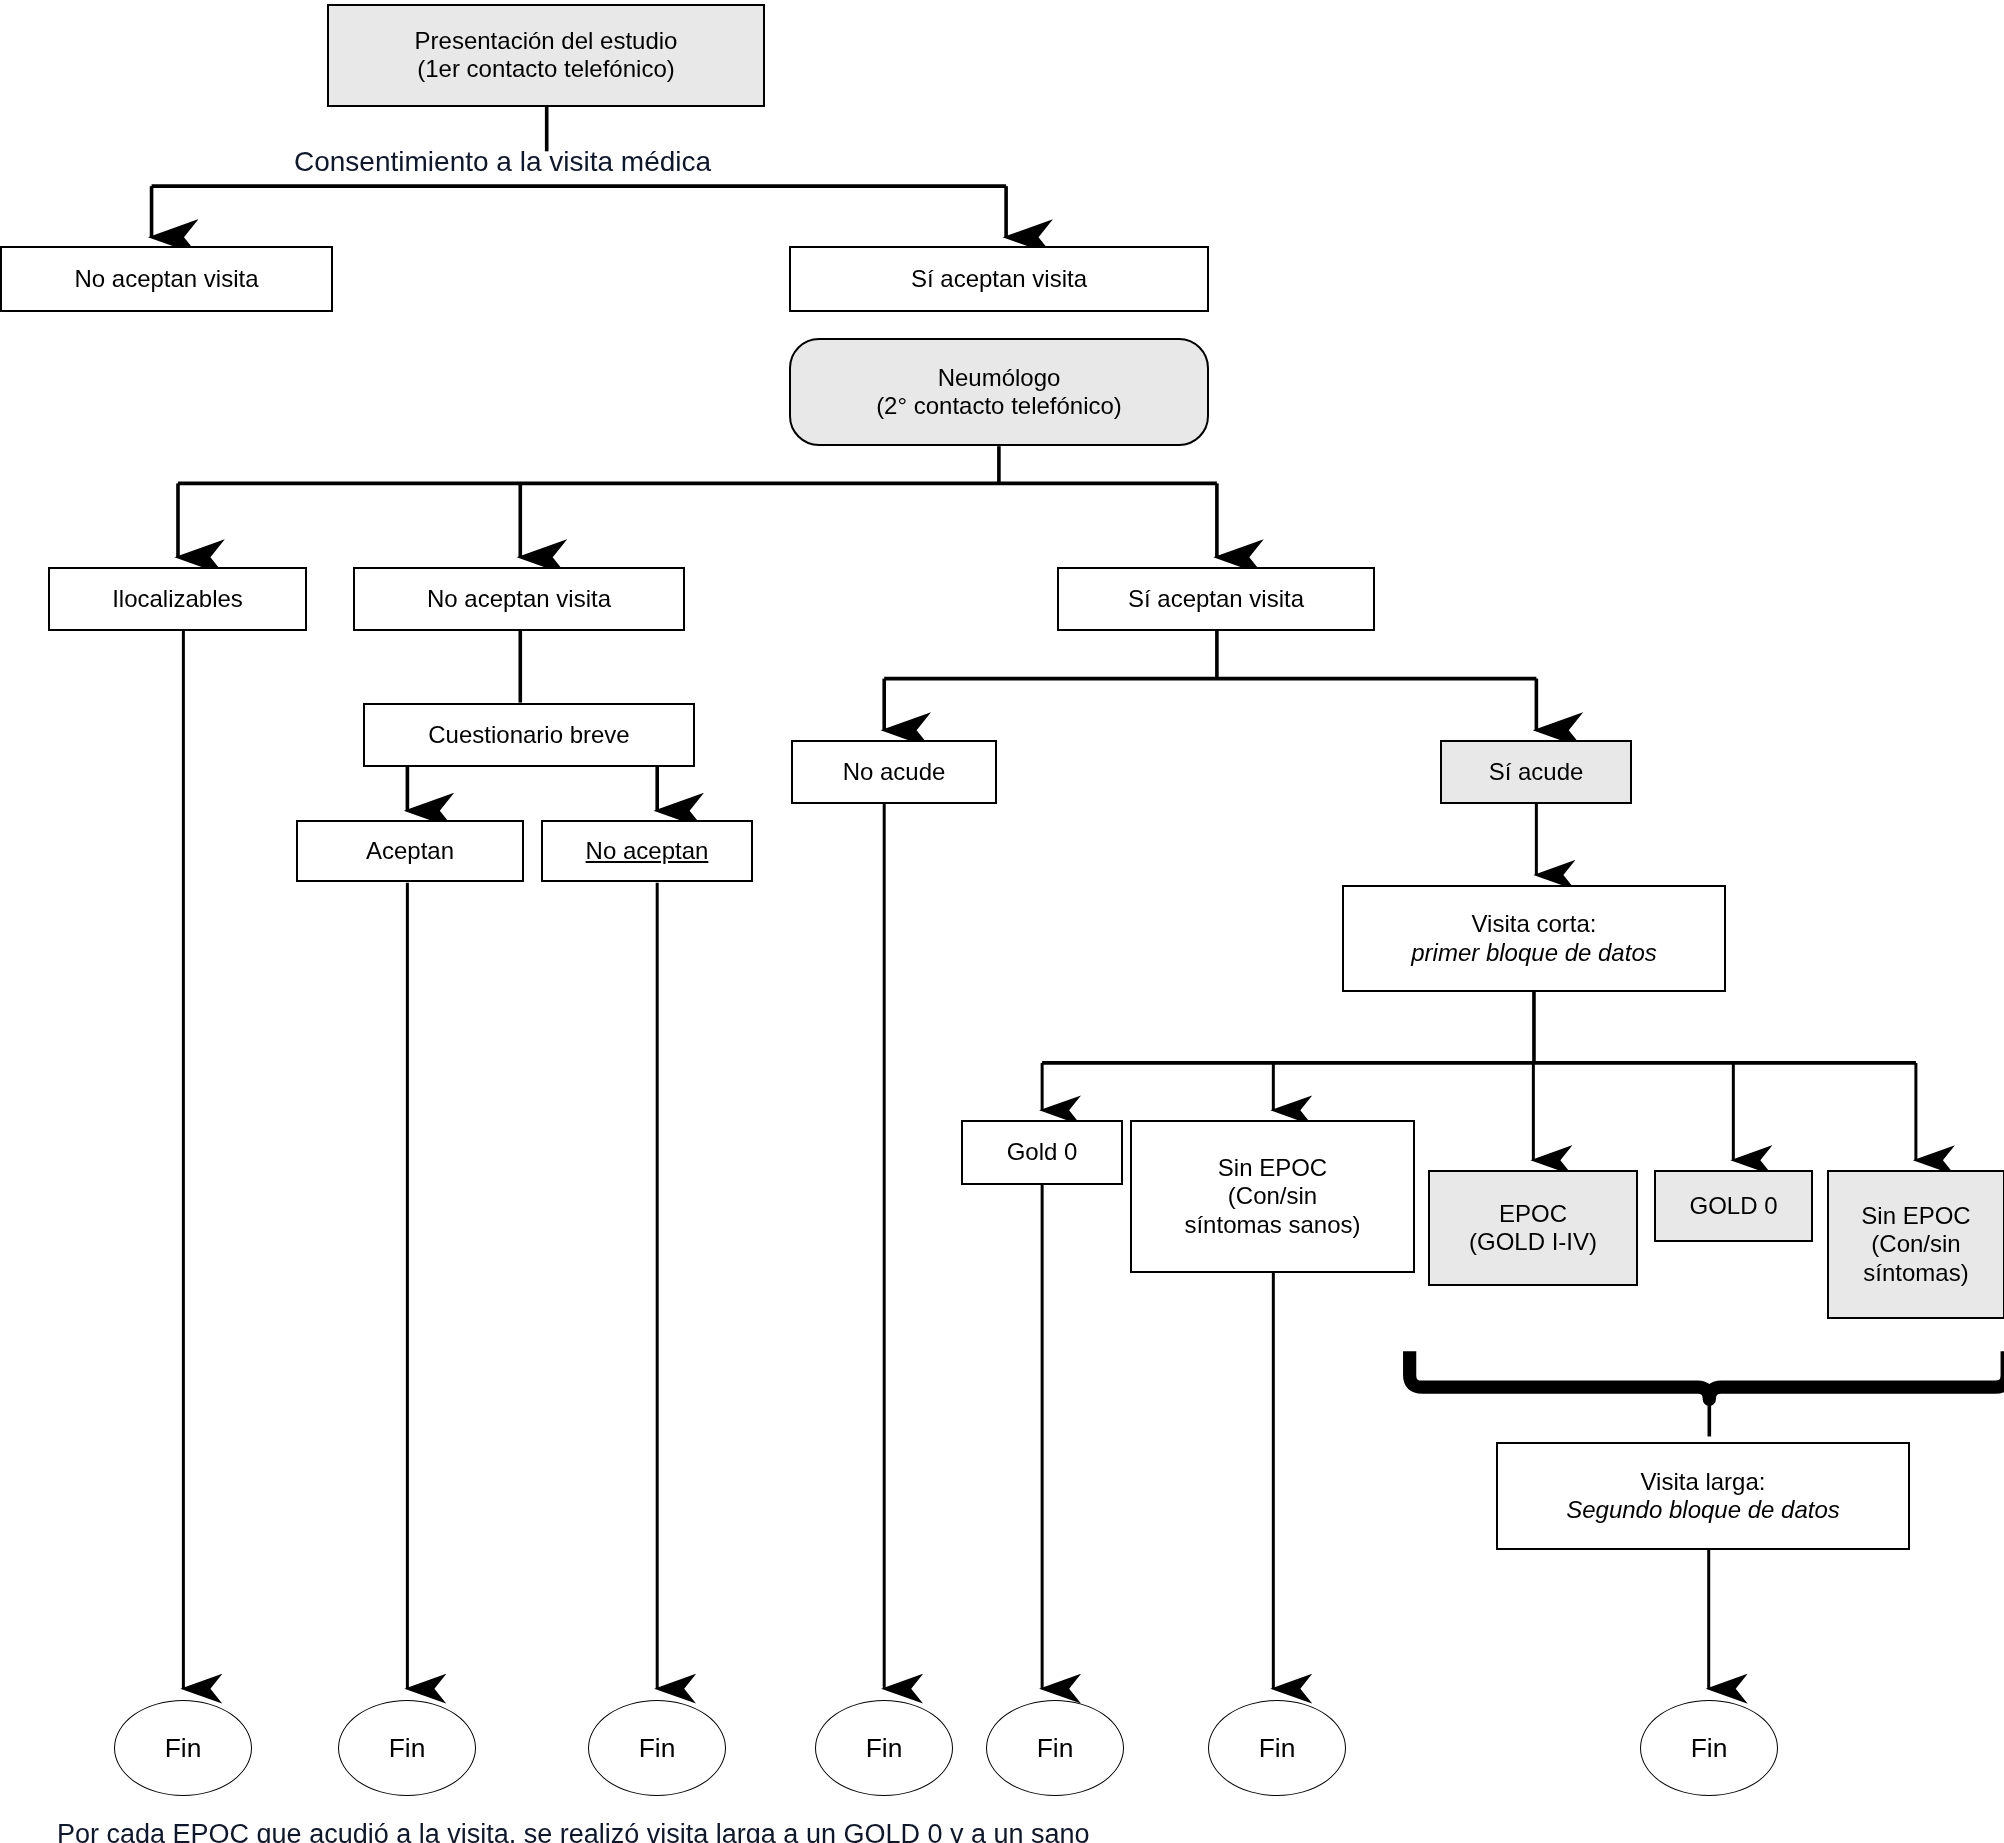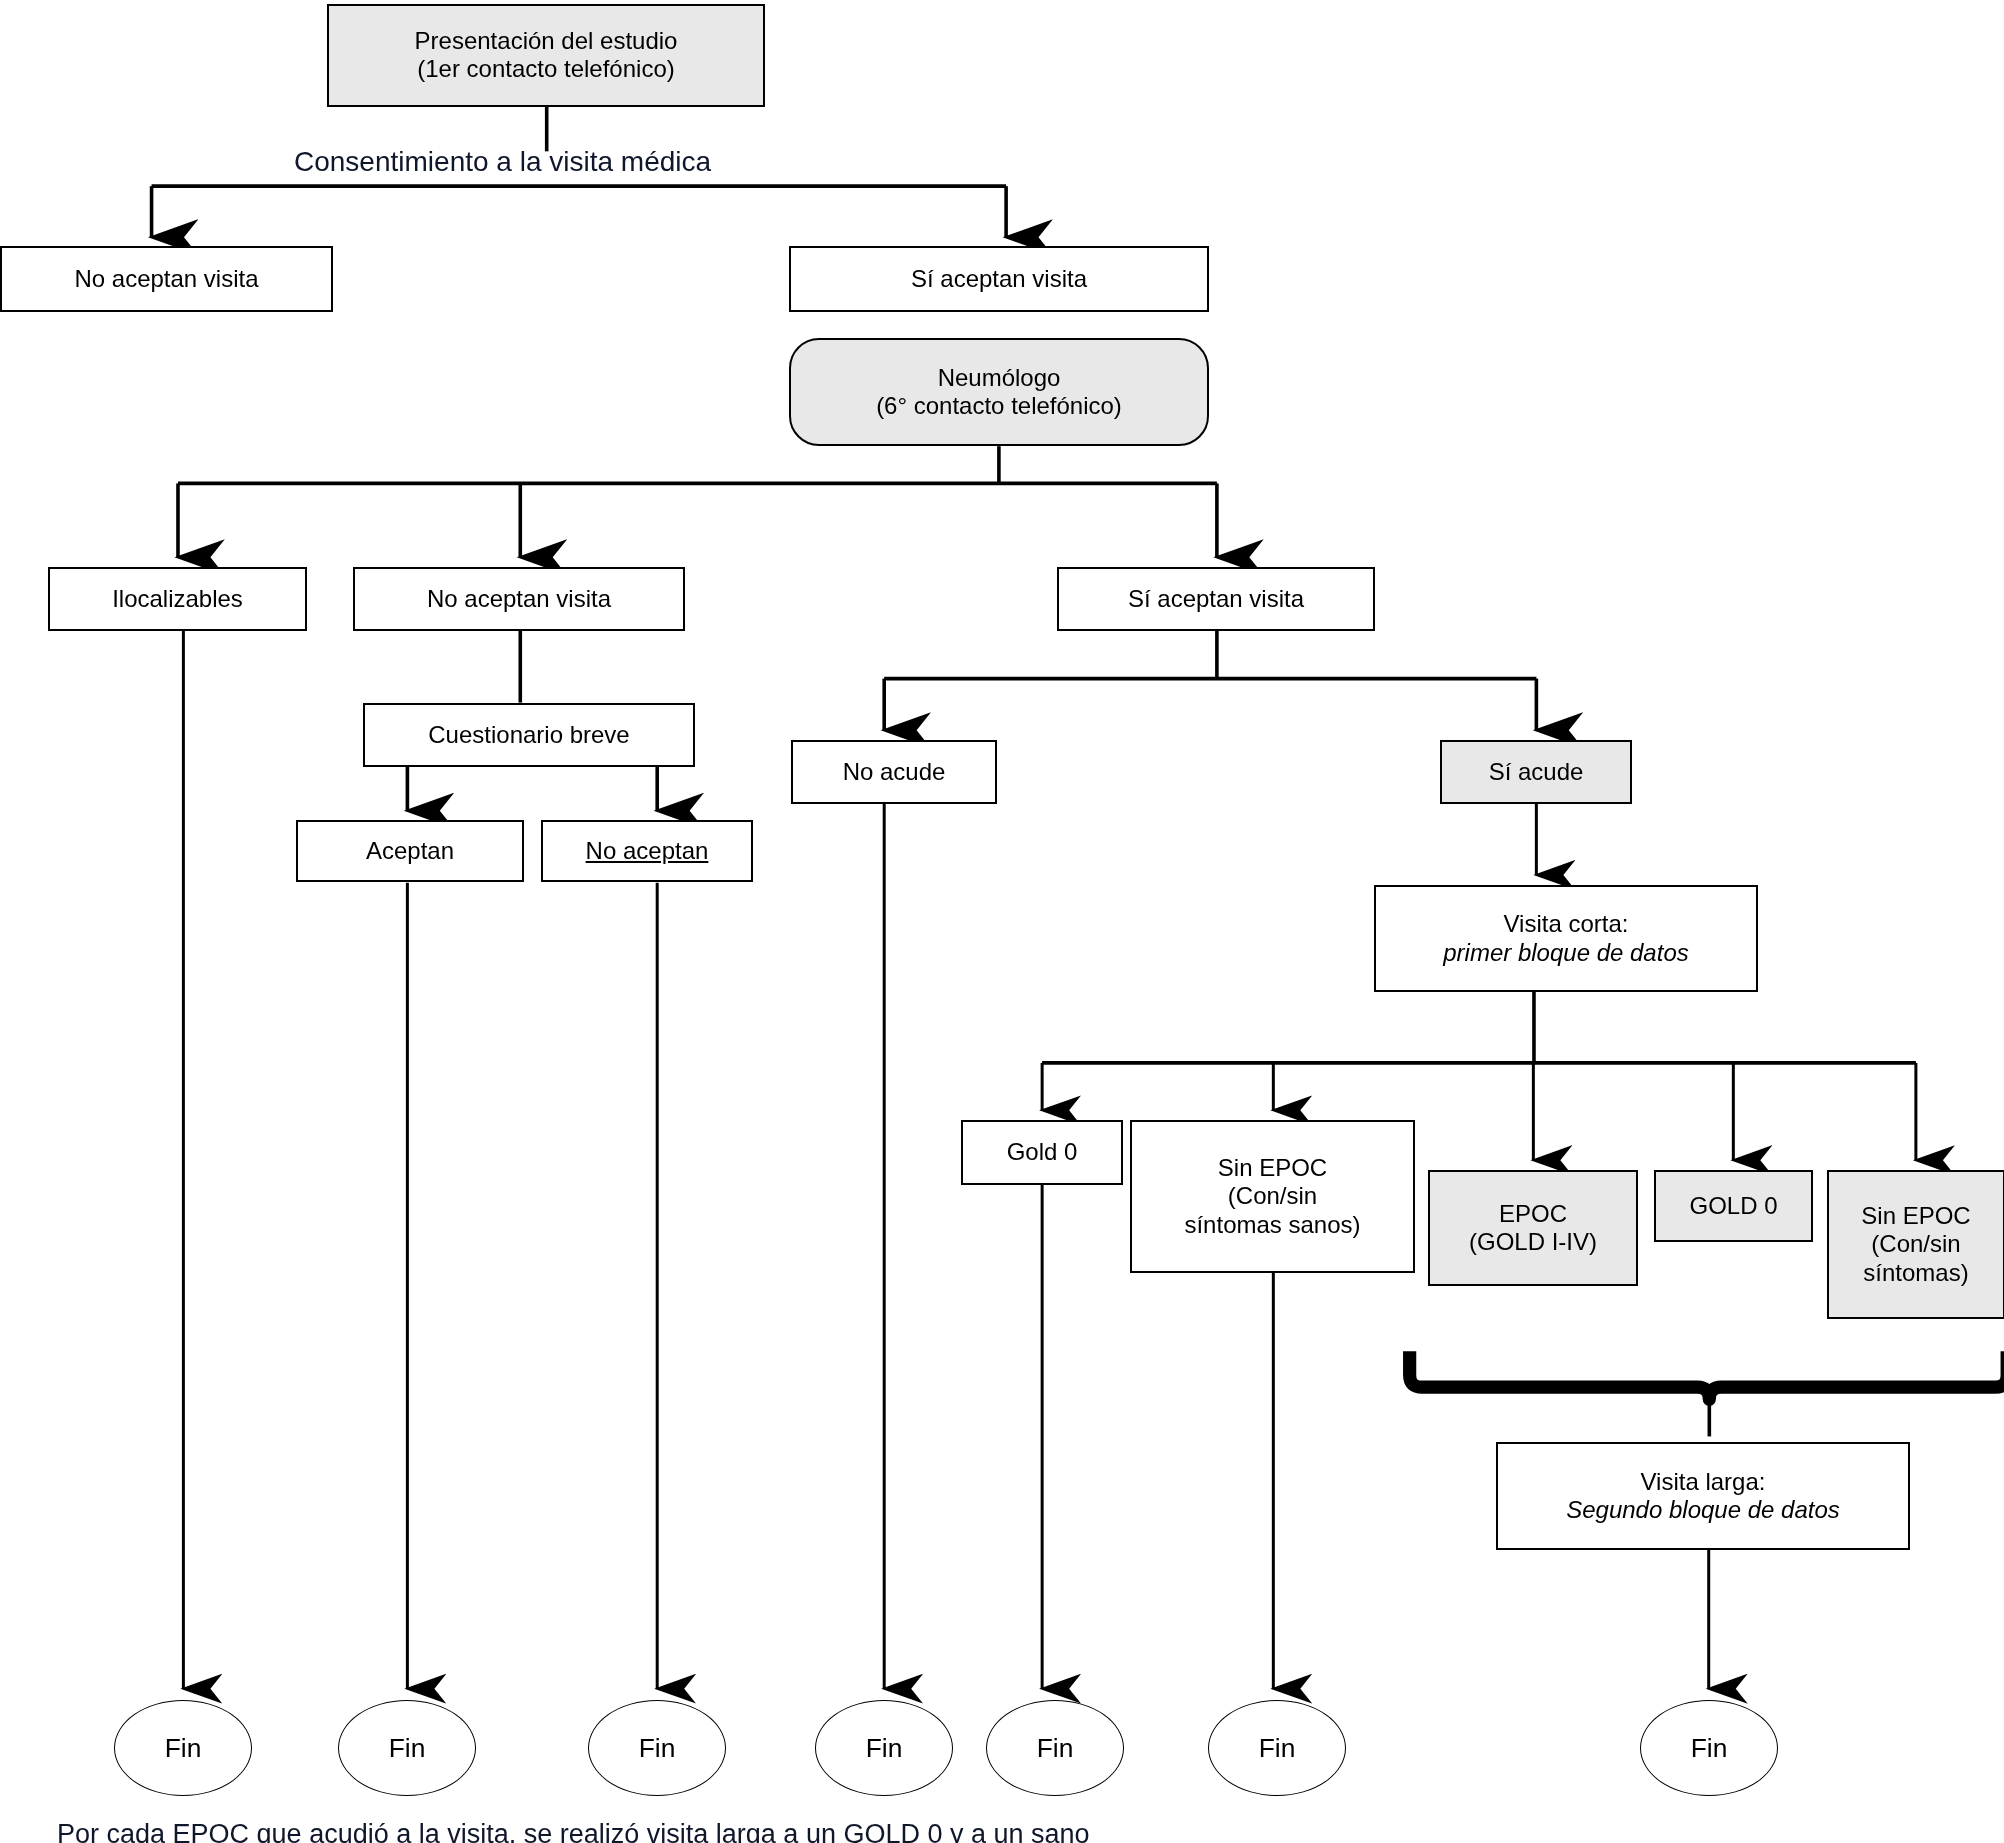--- a/index.html
+++ b/index.html
@@ -135,21 +135,21 @@
         <span class="ln">(1er contacto telefónico)</span>
       </div>
       <div class="node" style="left: 0px; top: 246px; width: 333px; height: 66px;">
         <span class="ln">No aceptan visita</span>
       </div>
       <div class="node" style="left: 789px; top: 246px; width: 420px; height: 66px;">
         <span class="ln">Sí aceptan visita</span>
       </div>
       <div class="node shaded" style="left: 789px; top: 338px; width: 420px; height: 108px; border-radius: 30px;">
         <span class="ln">Neumólogo</span>
-        <span class="ln">(6° contacto telefónico)</span>
+        <span class="ln">(2° contacto telefónico)</span>
       </div>
       <div class="node" style="left: 48px; top: 567px; width: 259px; height: 64px;">
         <span class="ln">Ilocalizables</span>
       </div>
       <div class="node" style="left: 353px; top: 567px; width: 332px; height: 64px;">
         <span class="ln">No aceptan visita</span>
       </div>
       <div class="node" style="left: 1057px; top: 567px; width: 318px; height: 64px;">
         <span class="ln">Sí aceptan visita</span>
       </div>
@@ -161,21 +161,21 @@
       </div>
       <div class="node" style="left: 541px; top: 820px; width: 212px; height: 62px; text-decoration: underline;">
         <span class="ln">No aceptan</span>
       </div>
       <div class="node" style="left: 791px; top: 740px; width: 206px; height: 64px;">
         <span class="ln">No acude</span>
       </div>
       <div class="node shaded" style="left: 1440px; top: 740px; width: 192px; height: 64px;">
         <span class="ln">Sí acude</span>
       </div>
-      <div class="node" style="left: 1342px; top: 885px; width: 384px; height: 107px; margin-left: 32px;">
+      <div class="node" style="left: 1342px; top: 885px; width: 384px; height: 107px;">
         <span class="ln">Visita corta:</span>
         <span class="ln it">primer bloque de datos</span>
       </div>
       <div class="node" style="left: 961px; top: 1120px; width: 162px; height: 65px;">
         <span class="ln">Gold 0</span>
       </div>
       <div class="node" style="left: 1130px; top: 1120px; width: 285px; height: 153px;">
         <span class="ln">Sin EPOC</span>
         <span class="ln">(Con/sin</span>
         <span class="ln">síntomas sanos)</span>

